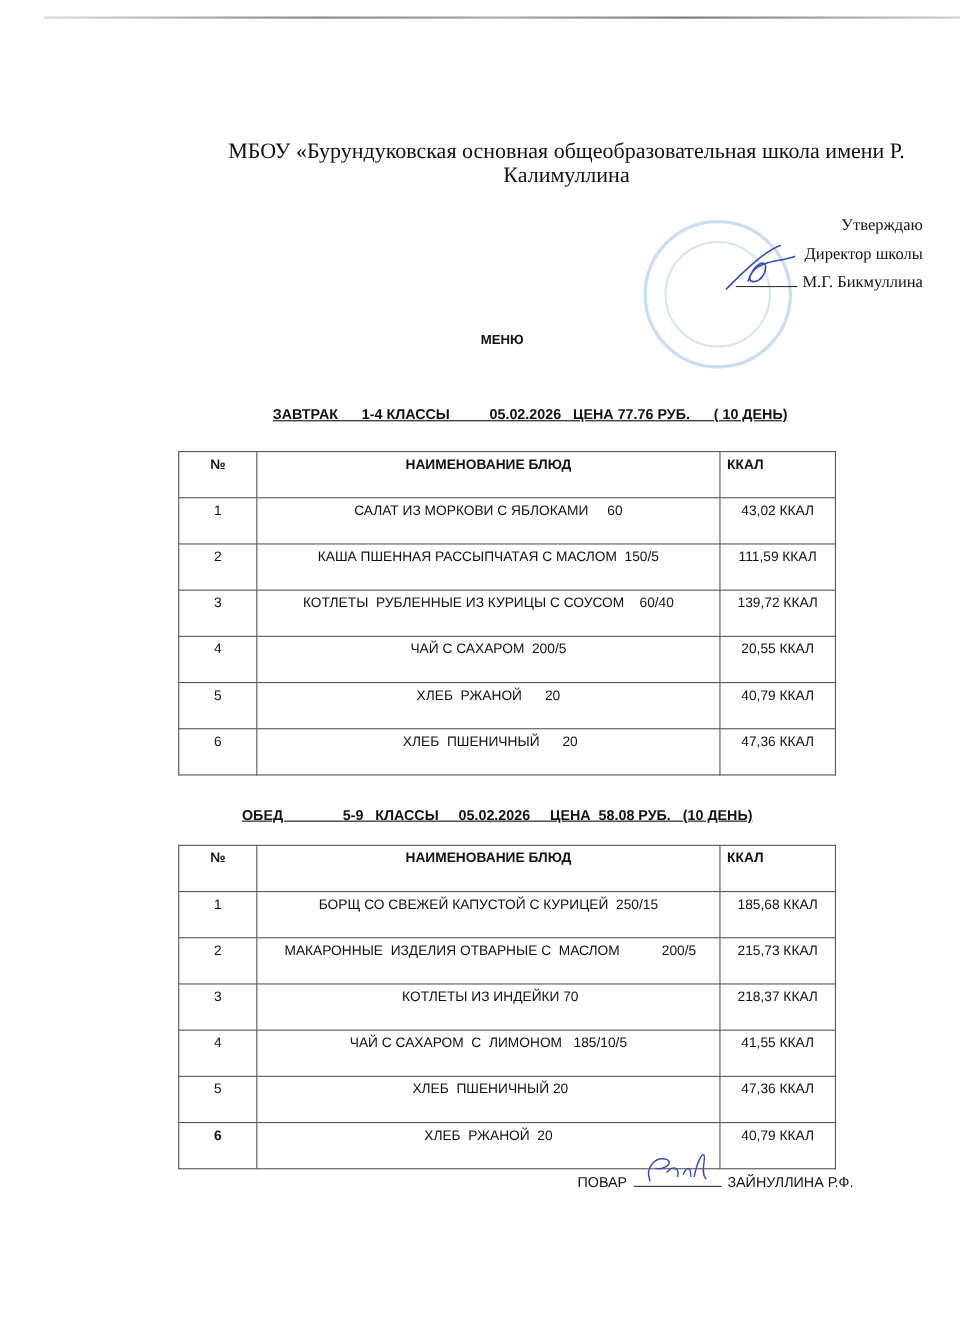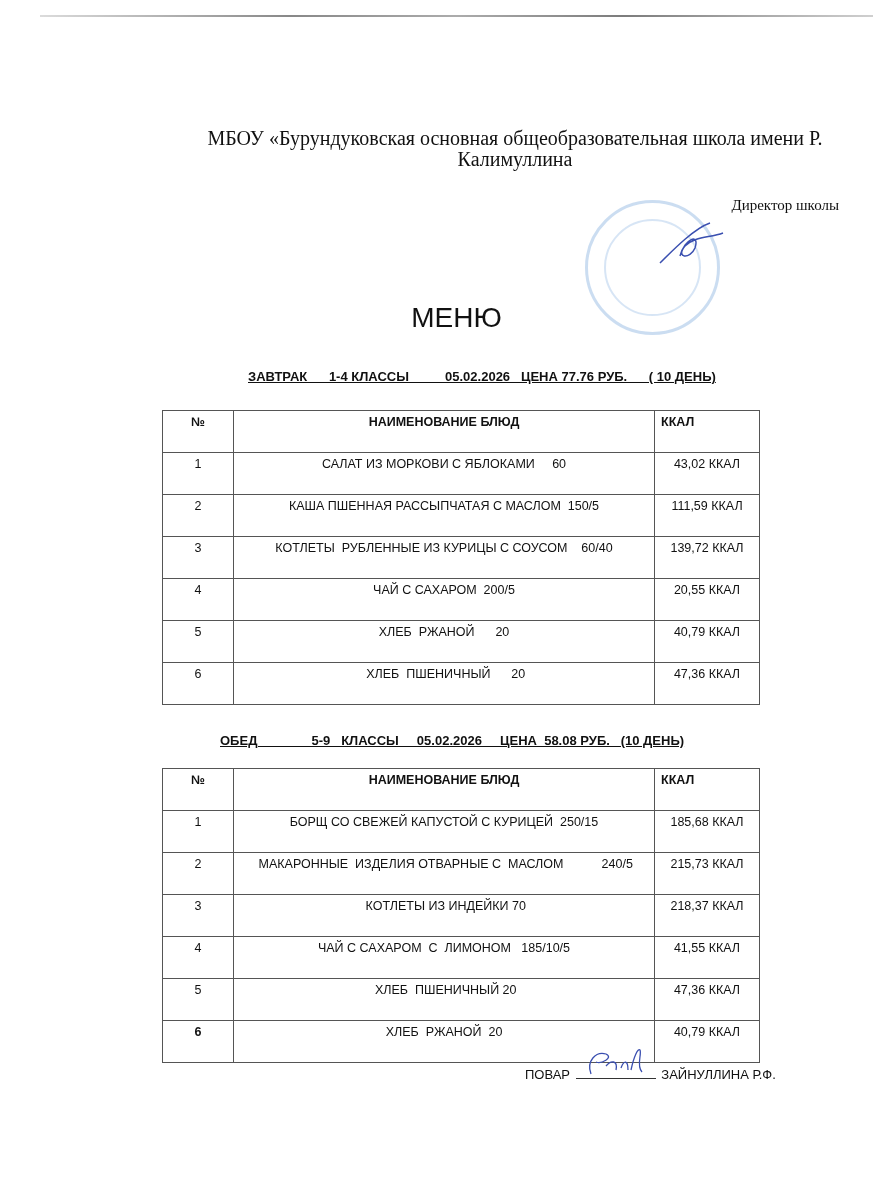--- a/index.html
+++ b/index.html
@@ -11,21 +11,21 @@
          font-family: "Liberation Serif", serif; font-size: 20px; line-height: 21px; }
   .approve { position: absolute; right: 34px; top: 192px; text-align: right;
              font-family: "Liberation Serif", serif; font-size: 15px; line-height: 26px; }
   .sign-line { display: inline-block; width: 56px; border-bottom: 1px solid #333; margin-right: 4px; }
   .stamp { position: absolute; left: 585px; top: 200px; width: 135px; height: 135px; border-radius: 50%;
            border: 3px solid rgba(140,180,225,.45); box-sizing: border-box; }
   .stamp::after { content: ""; position: absolute; left: 16px; top: 16px; right: 16px; bottom: 16px;
                   border-radius: 50%; border: 2px solid rgba(140,180,225,.35); }
   .signature { position: absolute; left: 655px; top: 218px; width: 70px; height: 50px; }
   .title { position: absolute; top: 302px; left: 0; width: 100%; text-align: center;
-           font-weight: normal; font-size: 28px; padding-left: 40px; box-sizing: border-box; }
+           font-weight: bold; font-size: 12px; padding-left: 40px; box-sizing: border-box; }
   .meal-head { position: absolute; font-weight: bold; font-size: 13px; white-space: pre; text-decoration: underline; }
   table.menu { position: absolute; left: 162px; width: 598px; border-collapse: collapse; font-size: 12.5px; }
   table.menu td, table.menu th { border: 1px solid #555; height: 37px; vertical-align: top; padding: 4px 6px 0 6px; }
   table.menu th { font-weight: bold; }
   .c-num { width: 58px; text-align: center; }
   .c-name { text-align: center; }
   .c-kcal { width: 92px; text-align: center; white-space: nowrap; }
   table.menu th.c-name { text-align: center; }
   table.menu th.c-kcal { text-align: left; }
   .cook { position: absolute; top: 1066px; left: 525px; font-size: 13px; }
@@ -40,21 +40,23 @@
 <div class="org">
   <div>МБОУ «Бурундуковская основная общеобразовательная школа имени Р. Калимуллина</div>
 </div>
 
 <div class="stamp"></div>
 <svg class="signature" viewBox="0 0 70 50">
   <path d="M5 45 C20 30, 40 10, 55 5 M25 38 C30 20, 45 15, 40 30 C35 42, 20 40, 30 28 C40 18, 55 20, 68 15" stroke="#3a4fb0" stroke-width="1.5" fill="none"></path>
 </svg>
 
 <div class="approve">
+  <div>Утверждаю</div>
   <div>Директор школы</div>
+  <div><span class="sign-line"></span><span>М.Г. Бикмуллина</span></div>
 </div>
 
 <div class="title">МЕНЮ</div>
 
 <div class="meal-head" style="top:369px; left:248px;">ЗАВТРАК      1-4 КЛАССЫ          05.02.2026   ЦЕНА 77.76 РУБ.      ( 10 ДЕНЬ)</div>
 
 <table class="menu" style="top:410px;">
   <thead>
     <tr>
       <th class="c-num">№</th>
@@ -107,21 +109,21 @@
     </tr>
   </thead>
   <tbody>
     <tr>
         <td class="c-num">1</td>
         <td class="c-name" style="white-space:pre">БОРЩ СО СВЕЖЕЙ КАПУСТОЙ С КУРИЦЕЙ  250/15</td>
         <td class="c-kcal">185,68 ККАЛ</td>
       </tr>
     <tr>
         <td class="c-num">2</td>
-        <td class="c-name" style="white-space:pre"> МАКАРОННЫЕ  ИЗДЕЛИЯ ОТВАРНЫЕ С  МАСЛОМ           240/5</td>
+        <td class="c-name" style="white-space:pre"> МАКАРОННЫЕ  ИЗДЕЛИЯ ОТВАРНЫЕ С  МАСЛОМ           200/5</td>
         <td class="c-kcal">215,73 ККАЛ</td>
       </tr>
     <tr>
         <td class="c-num">3</td>
         <td class="c-name" style="white-space:pre"> КОТЛЕТЫ ИЗ ИНДЕЙКИ 70</td>
         <td class="c-kcal">218,37 ККАЛ</td>
       </tr>
     <tr>
         <td class="c-num">4</td>
         <td class="c-name" style="white-space:pre">ЧАЙ С САХАРОМ  С  ЛИМОНОМ   185/10/5</td>

